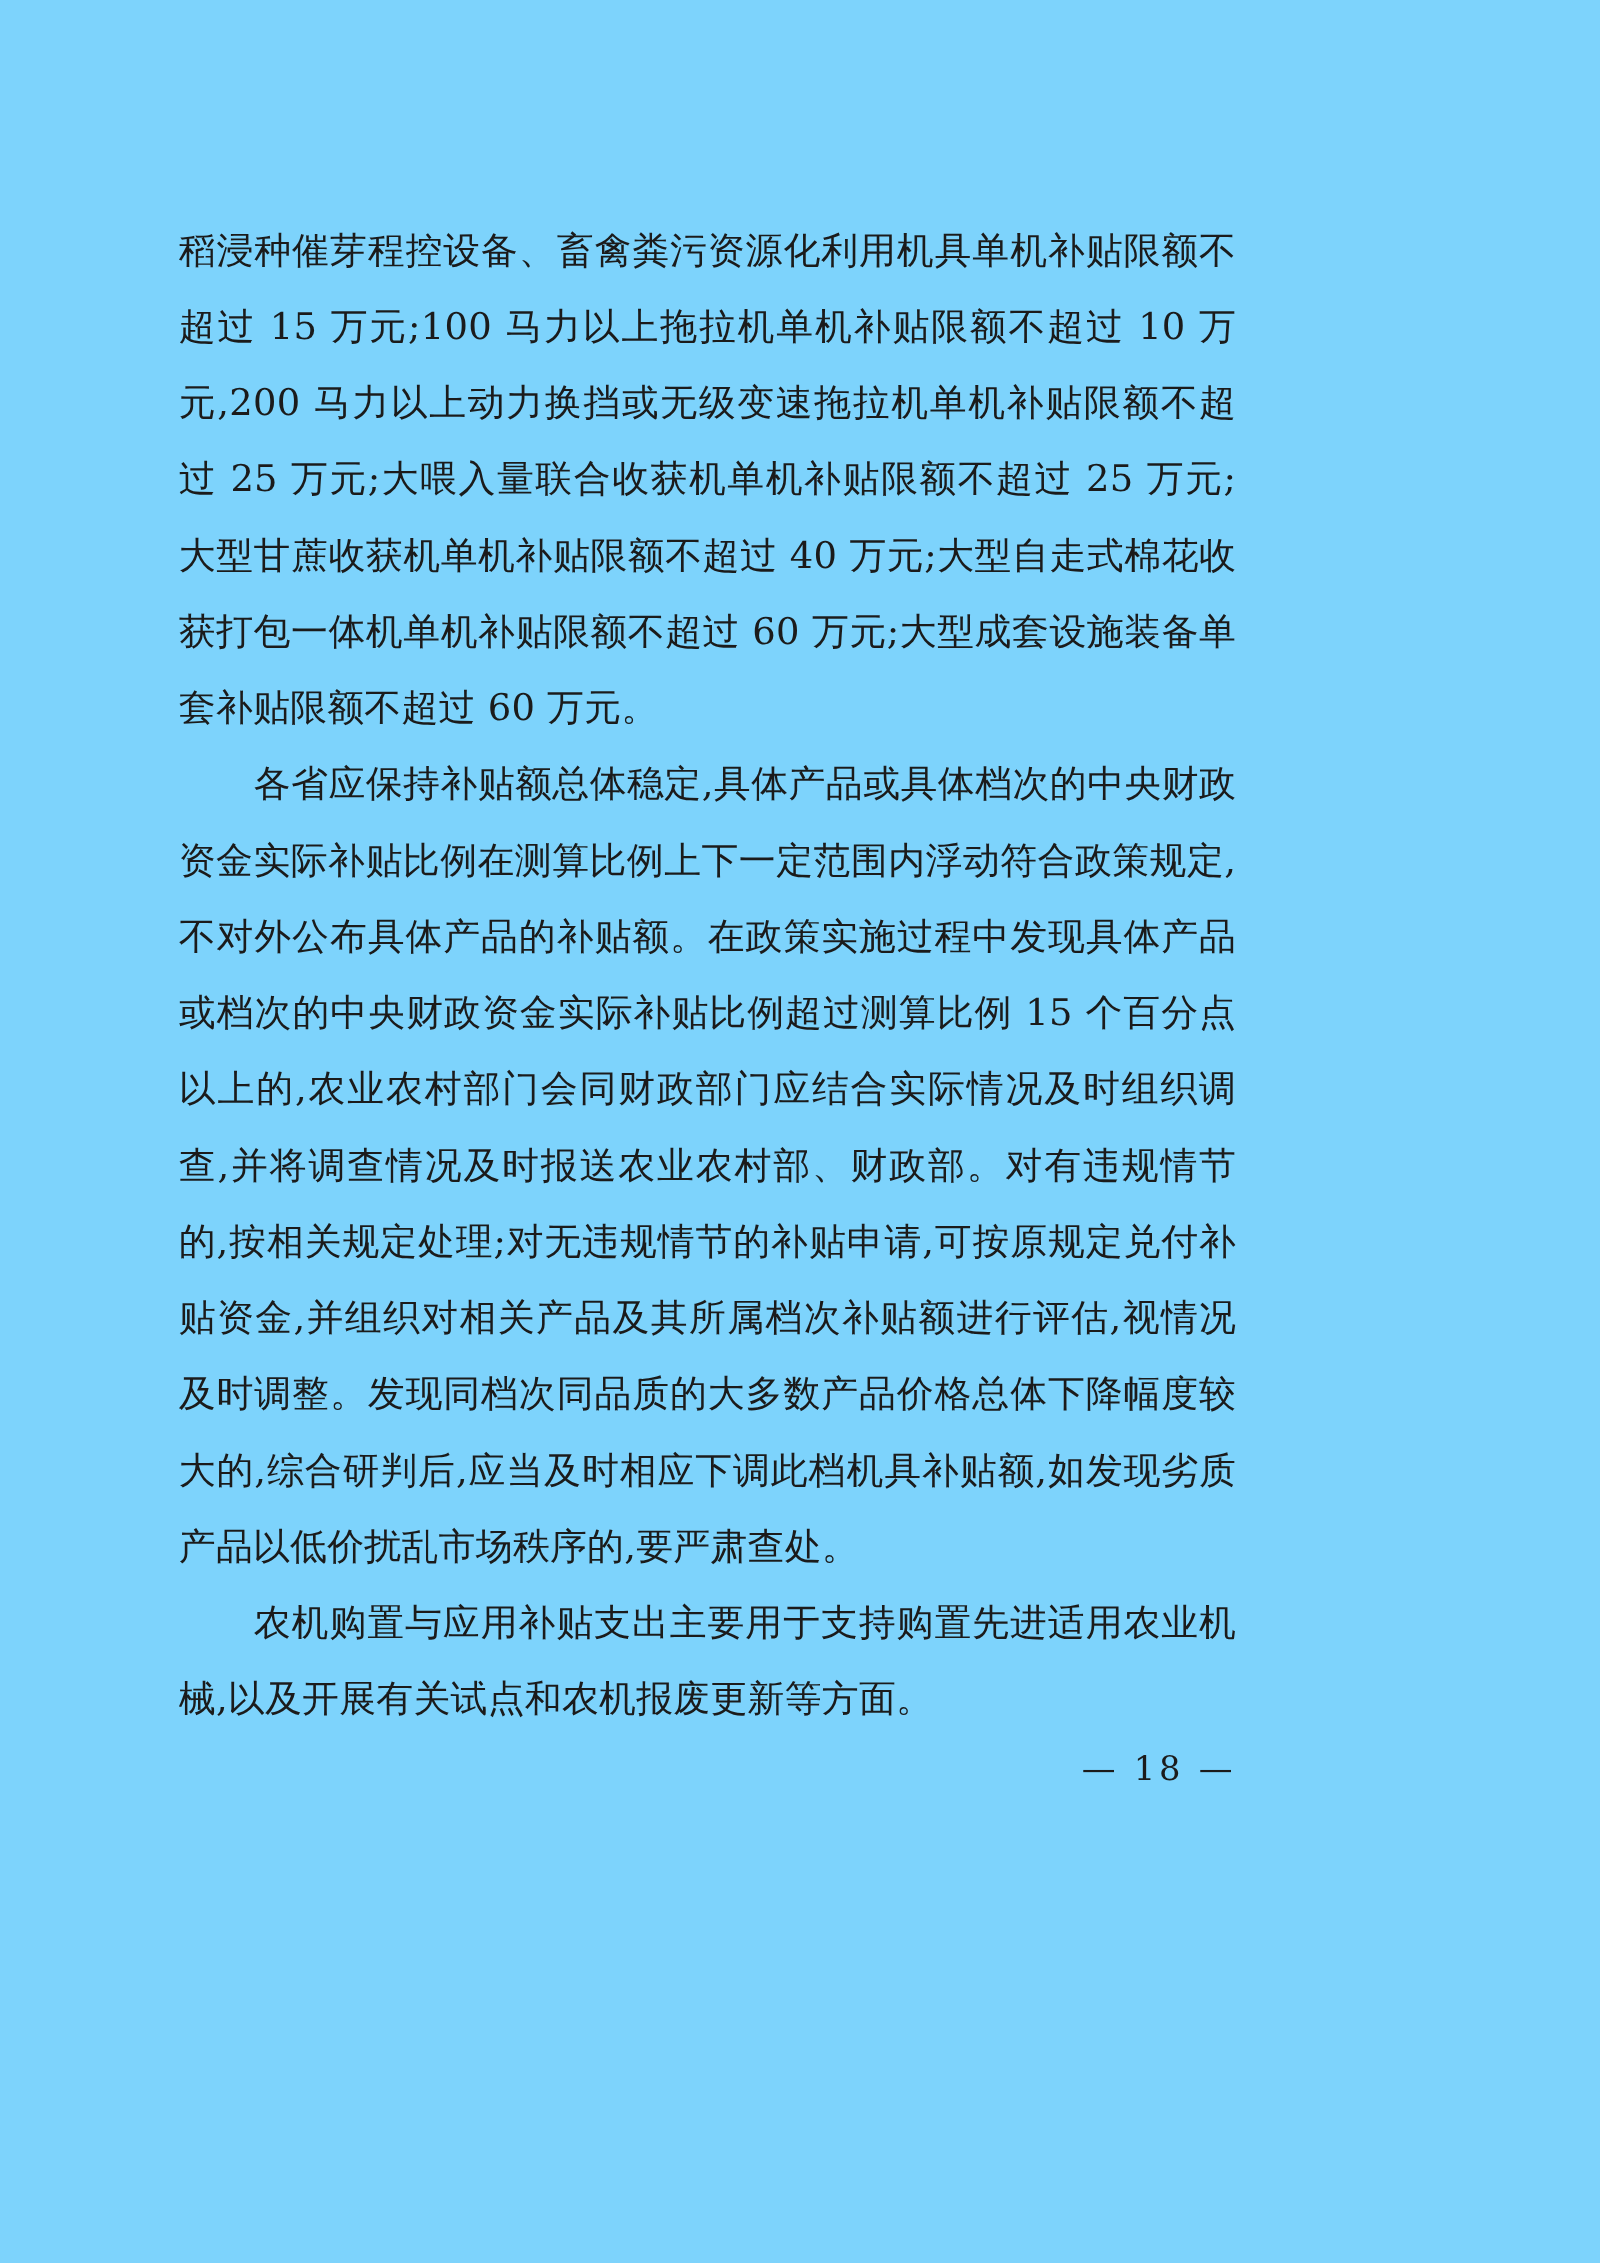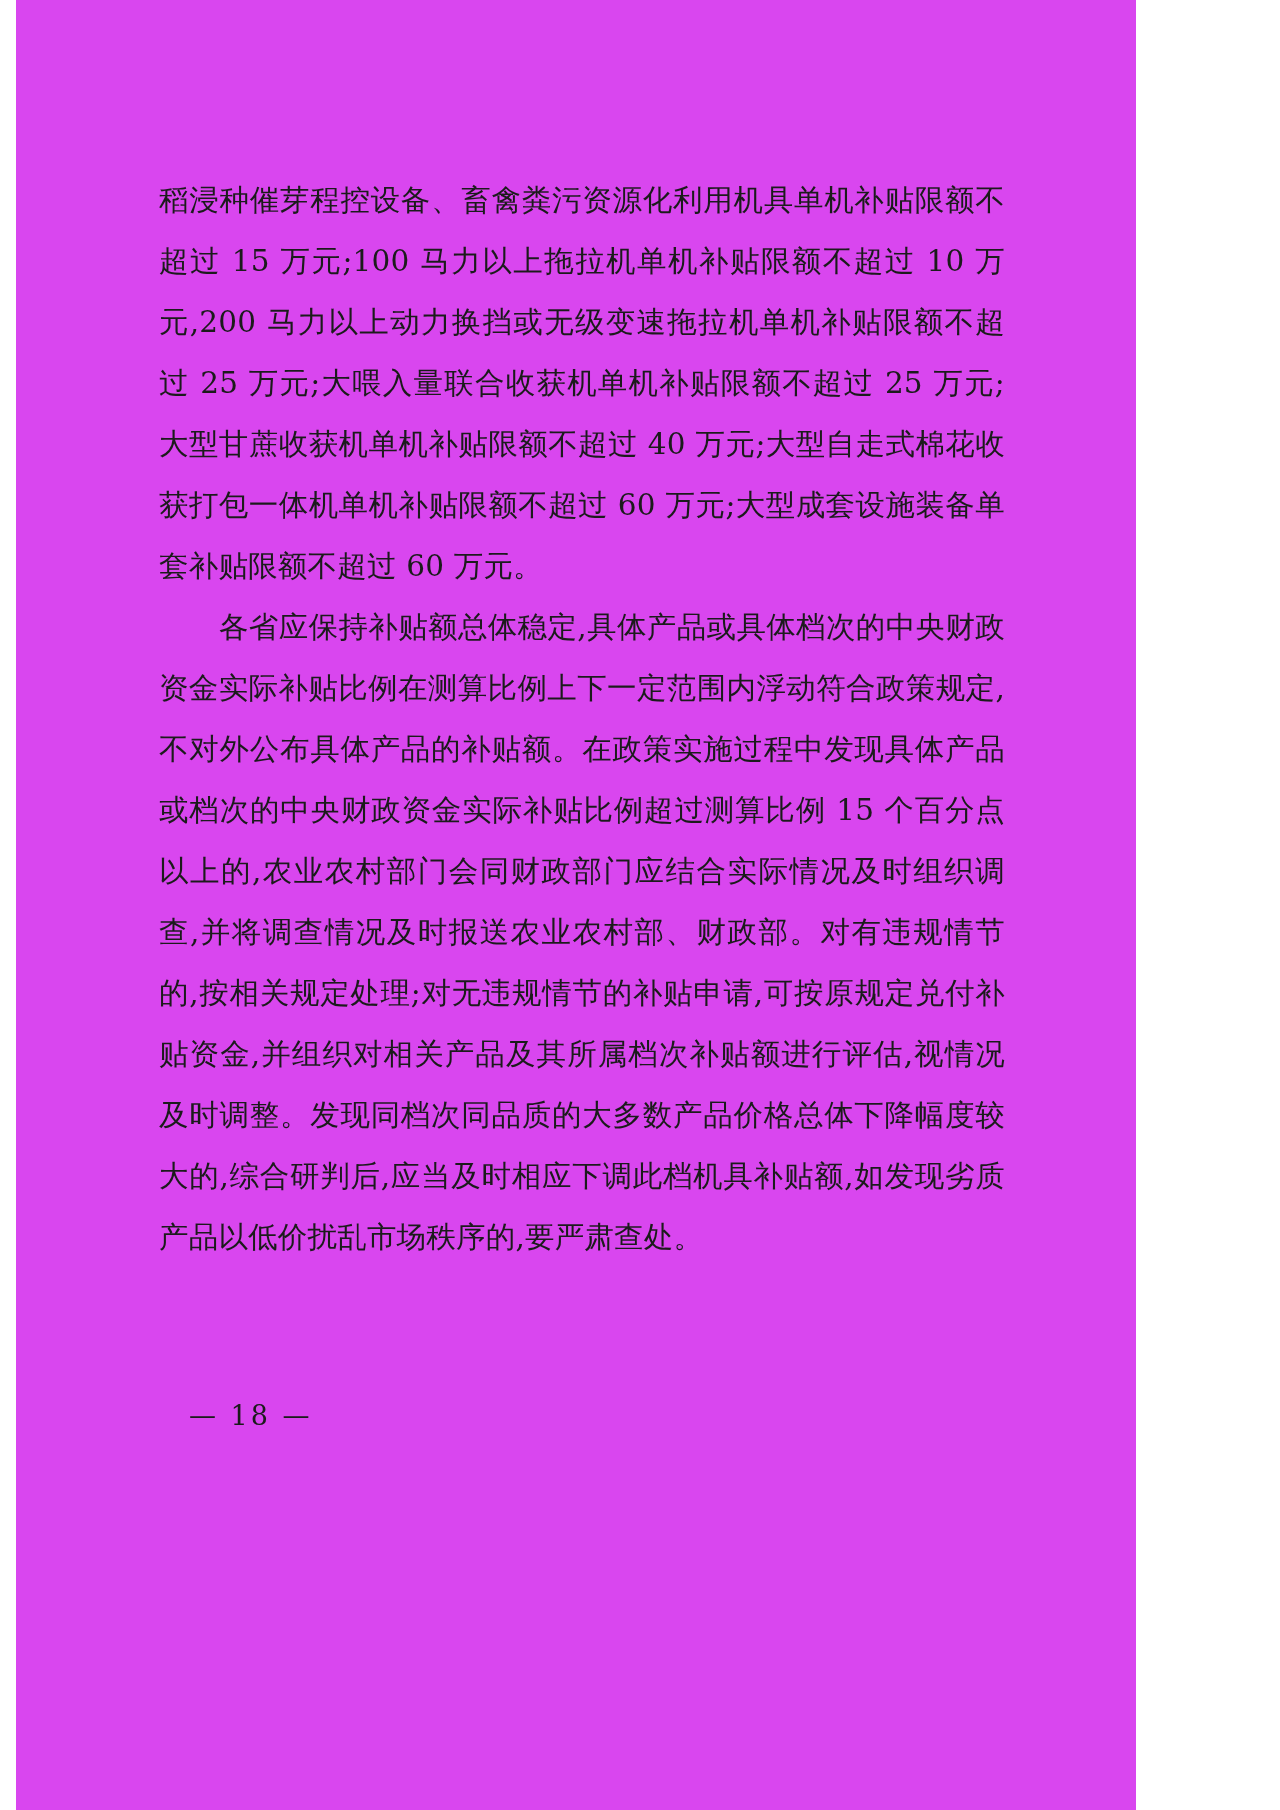--- a/index.html
+++ b/index.html
@@ -9,25 +9,25 @@
   }
   body {
     width: 1280px;
     height: 1810px;
     position: relative;
     font-family: "DejaVu Serif", "Liberation Serif", serif;
     color: #1a1a1a;
   }
   .page {
     position: absolute;
-    left: 16px;
+    left: 0;
     top: 0;
-    width: 1120px;
+    width: 1280px;
     height: 1810px;
-    background: #d946ef;
+    background: #7dd3fc;
     overflow: hidden;
   }
   .content {
     position: absolute;
     left: 143px;
     top: 170px;
     width: 846px;
   }
   p.body-par {
     margin: 0 0 0 0;
@@ -50,21 +50,21 @@
     text-indent: 60px;
     color: #111111;
     font-family: "DejaVu Sans", "Liberation Sans", sans-serif;
     letter-spacing: 1px;
   }
   .page-number {
     position: absolute;
     left: 143px;
     top: 1400px;
     width: 846px;
-    text-align: left;
+    text-align: right;
     font-size: 27px;
     color: #1b1b1b;
     letter-spacing: 3px;
     font-family: "DejaVu Serif", "Liberation Serif", serif;
   }
   .pn-inner {
     display: inline-block;
     padding-left: 30px;
   }
 </style>
@@ -72,18 +72,19 @@
 <body>
 
 <div class="page">
   <div class="content">
 
     <p class="body-par">稻浸种催芽程控设备、畜禽粪污资源化利用机具单机补贴限额不超过 15 万元;100 马力以上拖拉机单机补贴限额不超过 10 万元,200 马力以上动力换挡或无级变速拖拉机单机补贴限额不超过 25 万元;大喂入量联合收获机单机补贴限额不超过 25 万元;大型甘蔗收获机单机补贴限额不超过 40 万元;大型自走式棉花收获打包一体机单机补贴限额不超过 60 万元;大型成套设施装备单套补贴限额不超过 60 万元。</p>
 
     <p class="body-par indent">各省应保持补贴额总体稳定,具体产品或具体档次的中央财政资金实际补贴比例在测算比例上下一定范围内浮动符合政策规定,不对外公布具体产品的补贴额。在政策实施过程中发现具体产品或档次的中央财政资金实际补贴比例超过测算比例 15 个百分点以上的,农业农村部门会同财政部门应结合实际情况及时组织调查,并将调查情况及时报送农业农村部、财政部。对有违规情节的,按相关规定处理;对无违规情节的补贴申请,可按原规定兑付补贴资金,并组织对相关产品及其所属档次补贴额进行评估,视情况及时调整。发现同档次同品质的大多数产品价格总体下降幅度较大的,综合研判后,应当及时相应下调此档机具补贴额,如发现劣质产品以低价扰乱市场秩序的,要严肃查处。</p>
 
 
+    <p class="body-par indent">农机购置与应用补贴支出主要用于支持购置先进适用农业机械,以及开展有关试点和农机报废更新等方面。</p>
   </div>
 
   <div class="page-number">
     <span class="pn-inner">— 18 —</span>
   </div>
 </div>
 
 </body></html>

